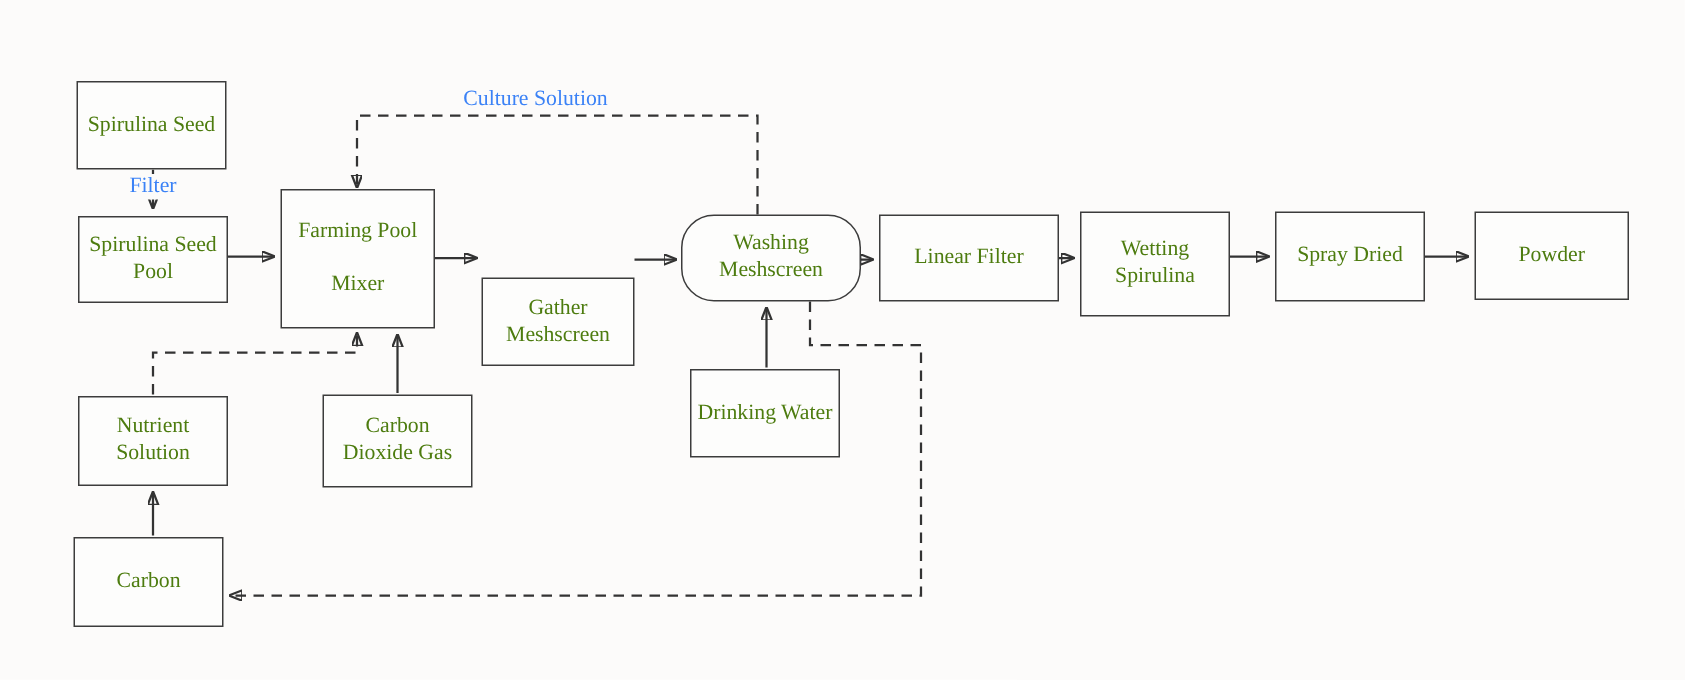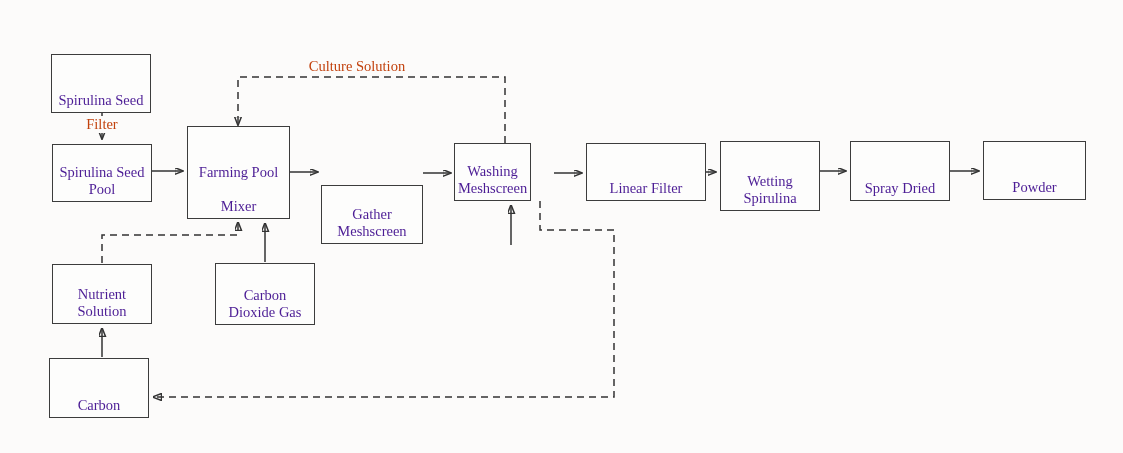--- a/index.html
+++ b/index.html
@@ -15,32 +15,32 @@
     overflow:hidden;
   }
   .node{
     position:absolute;
     box-sizing:border-box;
     border:1.6px solid #3c3c3c;
     background:#fdfdfc;
     display:flex;
     flex-direction:column;
     align-items:center;
-    justify-content:flex-end;
+    justify-content:center;
     text-align:center;
     font-size:14.5px;
     line-height:1.22;
-    color:#4c1d95;
+    color:#4d7c0f;
     padding:2px 4px;
   }
   .node.mixer{ gap:17px; }
   .edge-label{
     position:absolute;
     font-size:14.5px;
-    color:#c2410c;
+    color:#3b82f6;
     text-align:center;
   }
   .edge-label.masked{ background:#fcfbfa; }
   #wires{
     position:absolute;
     left:0; top:0;
     pointer-events:none;
   }
   #wires path{
     fill:none;
@@ -94,21 +94,21 @@
 
   <div class="node mixer" style="left:187px;top:126px;width:103px;height:93px;">
     <span>Farming Pool</span>
     <span>Mixer</span>
   </div>
 
   <div class="node" style="left:321px;top:145px;width:102px;height:59px;margin-top:40px;">
     <span>Gather Meshscreen</span>
   </div>
 
-  <div class="node" style="left:454px;top:143px;width:77px;height:58px;">
+  <div class="node" style="left:454px;top:143px;width:120px;height:58px;border-radius:22px;">
     <span>Washing Meshscreen</span>
   </div>
 
   <div class="node" style="left:586px;top:143px;width:120px;height:58px;">
     <span>Linear Filter</span>
   </div>
 
   <div class="node" style="left:720px;top:141px;width:100px;height:70px;">
     <span>Wetting Spirulina</span>
   </div>
@@ -122,18 +122,21 @@
   </div>
 
   <div class="node" style="left:52px;top:264px;width:100px;height:60px;">
     <span>Nutrient Solution</span>
   </div>
 
   <div class="node" style="left:215px;top:263px;width:100px;height:62px;">
     <span>Carbon Dioxide Gas</span>
   </div>
 
+  <div class="node" style="left:460px;top:246px;width:100px;height:59px;">
+    <span>Drinking Water</span>
+  </div>
 
   <div class="node" style="left:49px;top:358px;width:100px;height:60px;">
     <span>Carbon</span>
   </div>
 
 </div>
 
 </body></html>

